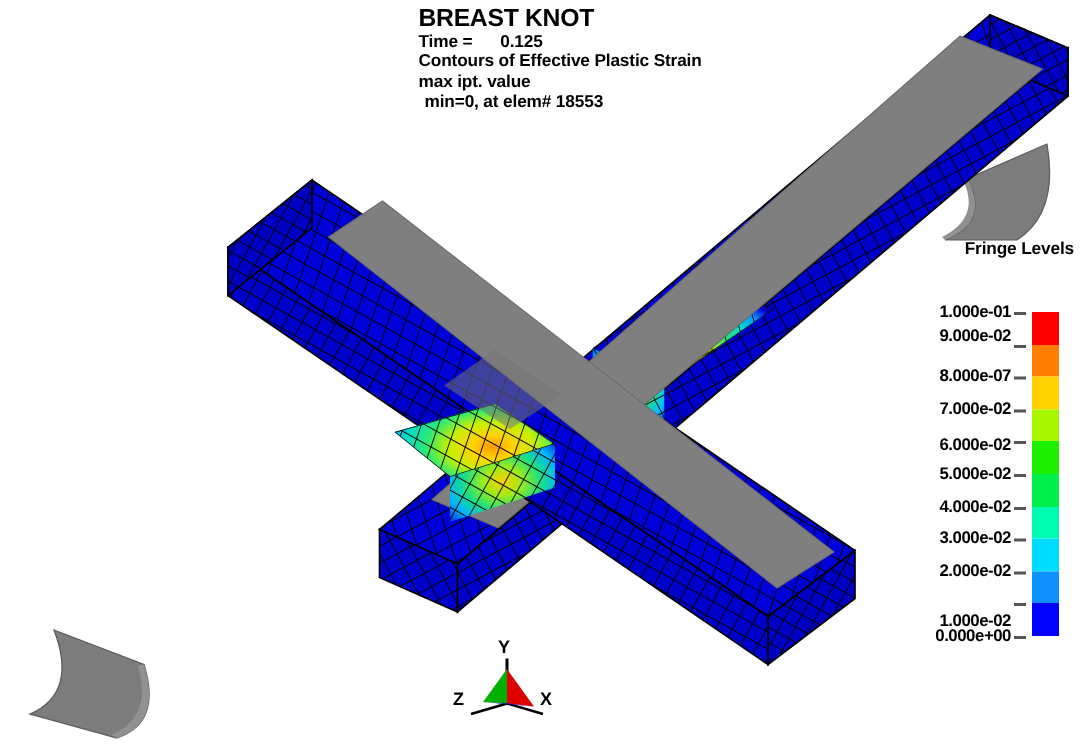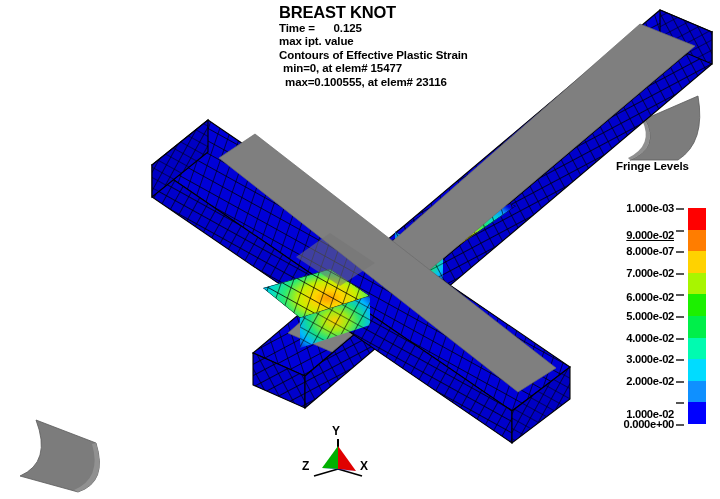--- a/index.html
+++ b/index.html
@@ -21,21 +21,21 @@
   .info-line{
     font-size:11.5px;font-weight:bold;line-height:13.4px;
     white-space:pre;letter-spacing:-0.1px;
   }
   .info-line.indent1{padding-left:4px;}
   .info-line.indent2{padding-left:6px;}
 
   
   #fringe-legend{position:absolute;left:600px;top:160px;width:118px;height:270px;}
   #fringe-title{
-    font-size:11.5px;font-weight:bold;text-align:left;
+    font-size:11.5px;font-weight:bold;text-align:right;
     width:100px;margin-left:16px;letter-spacing:-0.1px;
   }
   #fringe-body{position:absolute;left:0;top:24px;width:118px;height:246px;}
   #fringe-labels{position:absolute;left:0;top:0;width:86px;height:246px;}
   .fringe-label{
     position:absolute;right:12px;font-size:11.2px;font-weight:bold;
     white-space:nowrap;letter-spacing:-0.3px;transform:translateY(-50%);
     text-align:right;
   }
   .fringe-tick{
@@ -217,33 +217,32 @@
       <g>
         <polygon points="219,158 255,134 556,368 518,392" fill="#7f7f7f" stroke="#6b6b6b" stroke-width="0.7"></polygon>
         <polygon points="330,233 375,263 340,286 296,257" fill="#757575" stroke="none" opacity="0.55"></polygon>
       </g>
     </svg>
   </div>
 
   <div id="title-block">
     <div id="sim-title">BREAST KNOT</div>
     <div class="info-line">Time =      0.125</div>
+    <div class="info-line">Contours of Effective Plastic Strain</div>
     <div class="info-line">max ipt. value</div>
-    <div class="info-line">Contours of Effective Plastic Strain</div>
-    <div class="info-line indent1">min=0, at elem# 15477</div>
-    <div class="info-line indent2">max=0.100555, at elem# 23116</div>
+    <div class="info-line indent1">min=0, at elem# 18553</div>
   </div>
 
   <div id="fringe-legend">
     <div id="fringe-title">Fringe Levels</div>
     <div id="fringe-body">
       <div id="fringe-labels">
-          <div class="fringe-label" style="top: 24px;">1.000e-03</div>
+          <div class="fringe-label" style="top: 24px;">1.000e-01</div>
           <div class="fringe-tick" style="top: 22px;"></div>
-          <div class="fringe-label" style="top: 51px; text-decoration: underline;">9.000e-02</div>
+          <div class="fringe-label" style="top: 40px;">9.000e-02</div>
           <div class="fringe-tick" style="top: 43.6px;"></div>
           <div class="fringe-label" style="top: 67.2px;">8.000e-07</div>
           <div class="fringe-tick" style="top: 65.2px;"></div>
           <div class="fringe-label" style="top: 88.8px;">7.000e-02</div>
           <div class="fringe-tick" style="top: 86.8px;"></div>
           <div class="fringe-label" style="top: 113px; text-align: center;">6.000e-02</div>
           <div class="fringe-tick" style="top: 108.4px;"></div>
           <div class="fringe-label" style="top: 132px;">5.000e-02</div>
           <div class="fringe-tick" style="top: 130px;"></div>
           <div class="fringe-label" style="top: 153.6px;">4.000e-02</div>

